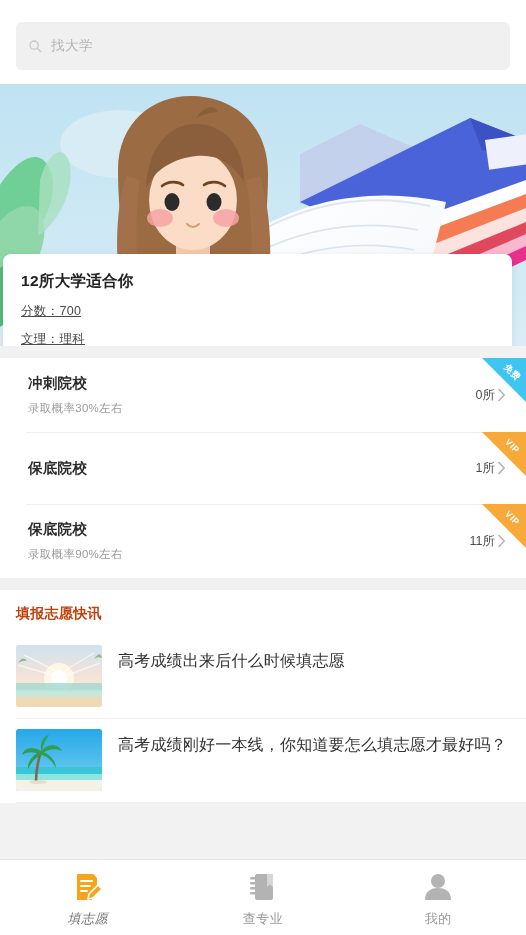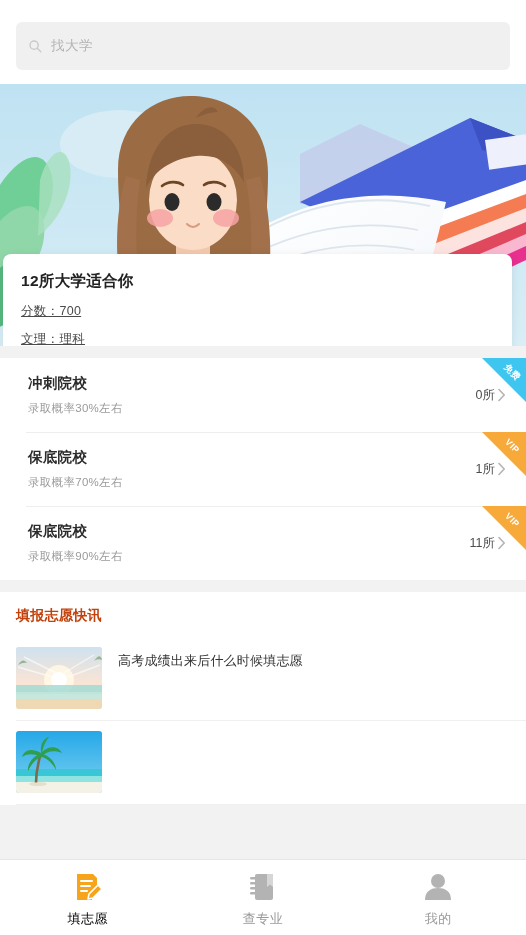--- a/index.html
+++ b/index.html
@@ -67,32 +67,32 @@
   .ribbon .tri { position:absolute; right:0; top:0; width:0; height:0;
     border-style:solid; border-width:0 46px 46px 0; }
 
   
   .news { background:#ffffff; margin-top:12px; }
   .news-head { padding:15px 16px 12px 16px; font-size:14px; color:#c2410c; font-weight:bold; letter-spacing:.3px; }
   .news-item { display:flex; align-items:flex-start; gap:16px; padding:10px 16px 12px 16px; position:relative; }
   .news-item::after { content:""; position:absolute; left:16px; right:0; bottom:0; height:1px; background:#f0f0f0; }
   .thumb { width:86px; height:62px; border-radius:3px; overflow:hidden; flex:0 0 auto; background:#cfe7f5; }
   .thumb svg { display:block; width:100%; height:100%; }
-  .news-title { font-size:13px; color:#333; line-height:1.5; padding-top:4px; letter-spacing:.2px; }
+  .news-title { font-size:16px; color:#333; line-height:1.5; padding-top:4px; letter-spacing:.2px; }
 
   
   .tabbar {
     flex:0 0 auto; height:76px; background:#ffffff;
     border-top:1px solid #e6e6e6;
     display:flex; align-items:center;
   }
   .tab { flex:1 1 0; display:flex; flex-direction:column; align-items:center; gap:7px; padding-top:4px; }
   .tab-icon { width:32px; height:32px; display:block; }
   .tab-label { font-size:13px; color:#9a9a9a; letter-spacing:.5px; }
-  .tab.active .tab-label { color:#000000; }
+  .tab.active .tab-label { color:#737373;font-style:italic; }
 </style>
 </head>
 <body>
 
 <div class="phone">
 
   <div class="search-wrap">
     <div class="search-box">
       <svg class="search-icon" viewBox="0 0 24 24" fill="none" stroke="#9a9a9a" stroke-width="2.4">
         <circle cx="10.5" cy="10.5" r="7"></circle>
@@ -222,21 +222,20 @@
         </div>
         <span class="ribbon">
           <span class="tri" style="border-color:transparent #3ec6f0 transparent transparent"></span>
           <i>免费</i>
         </span>
       </div>
 
       <div class="list-row">
         <div class="lr-left">
           <div class="lr-title">保底院校</div>
-          <div class="lr-sub">录取概率70%左右</div>
         </div>
         <div class="lr-right">
           <span class="lr-count">1所</span>
           <svg class="chev" viewBox="0 0 9 14" fill="none" stroke="#777" stroke-width="1.6">
               <path d="M2 1.5 L7.2 7 L2 12.5" stroke-linecap="round" stroke-linejoin="round"></path>
             </svg>
         </div>
         <span class="ribbon">
           <span class="tri" style="border-color:transparent #f7a93a transparent transparent"></span>
           <i>VIP</i>
@@ -311,20 +310,21 @@
             <g fill="#2f9e4f">
               <path d="M25 22 C14 16 8 20 6 26 C12 22 20 23 25 26Z"></path>
               <path d="M25 22 C34 13 43 16 46 22 C39 19 30 20 25 26Z"></path>
               <path d="M25 22 C16 26 11 34 12 40 C16 32 21 27 26 26Z"></path>
               <path d="M25 22 C34 25 40 32 40 39 C36 31 30 27 26 26Z"></path>
               <path d="M25 21 C24 13 28 7 33 6 C29 11 27 16 26 22Z"></path>
             </g>
             <ellipse cx="22" cy="53" rx="9" ry="2" fill="#ddd7c2" opacity=".7"></ellipse>
           </svg>
         </div>
+        <div class="news-title">高考成绩刚好一本线，你知道要怎么填志愿才最好吗？</div>
       </div>
     </div>
 
   </div>
 
   <div class="tabbar">
 
     <div class="tab active">
       <svg class="tab-icon" viewBox="0 0 32 32">
         <path d="M5 3 h16 l4 4 v10 l-5 5 v7 H5 Z" fill="#f7a41d"></path>

